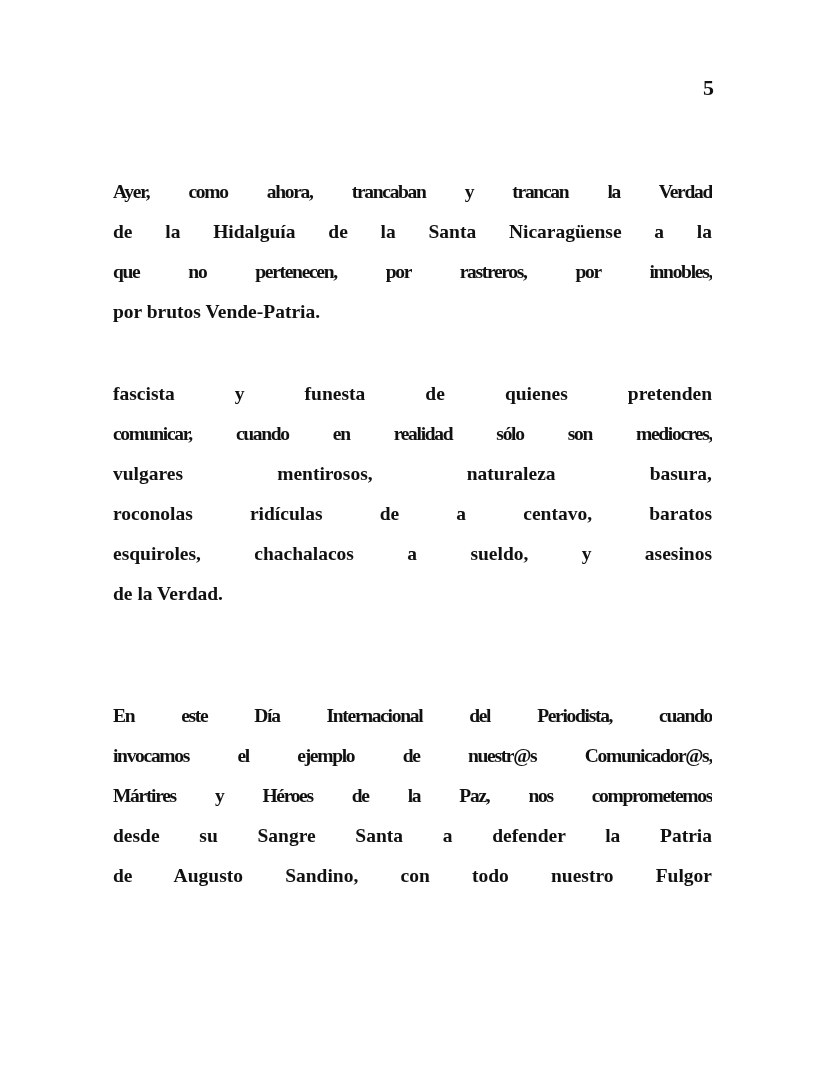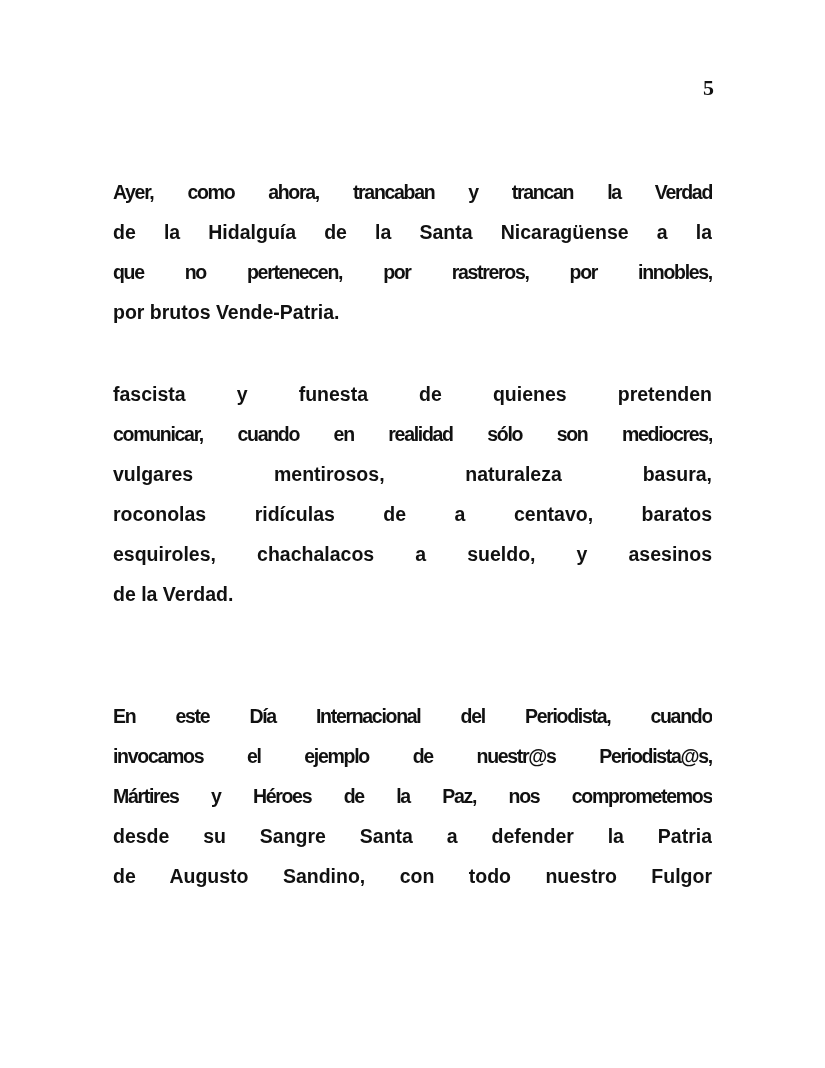--- a/index.html
+++ b/index.html
@@ -22,21 +22,21 @@
       text-align: right;
       font-family: "Liberation Serif", serif;
       font-weight: bold;
       font-size: 22px;
       line-height: 28px;
     }
     .body-text {
       position: absolute;
       left: 113px;
       width: 599px;
-      font-family: Liberation Sans, sans-serif;
+      font-family: Liberation Serif, serif;
       font-weight: bold;
       font-size: 19.5px;
       line-height: 40px;
     }
     .line {
       display: block;
       white-space: nowrap;
       text-align: justify;
       text-align-last: justify;
       height: 40px;
@@ -70,18 +70,18 @@
     <span class="line">fascista y funesta de quienes pretenden</span>
     <span class="line narrow">comunicar, cuando en realidad sólo son mediocres,</span>
     <span class="line">vulgares mentirosos, naturaleza basura,</span>
     <span class="line">roconolas ridículas de a centavo, baratos</span>
     <span class="line">esquiroles, chachalacos a sueldo, y asesinos</span>
     <span class="line last">de la Verdad.</span>
   </div>
 
   <div class="body-text" id="para3">
     <span class="line narrow">En este Día Internacional del Periodista, cuando</span>
-    <span class="line narrow">invocamos el ejemplo de nuestr@s Periodista@s,</span>
+    <span class="line narrow">invocamos el ejemplo de nuestr@s Comunicador@s,</span>
     <span class="line narrow">Mártires y Héroes de la Paz, nos comprometemos</span>
     <span class="line">desde su Sangre Santa a defender la Patria</span>
     <span class="line">de Augusto Sandino, con todo nuestro Fulgor</span>
   </div>
 </div>
 
 </body></html>

